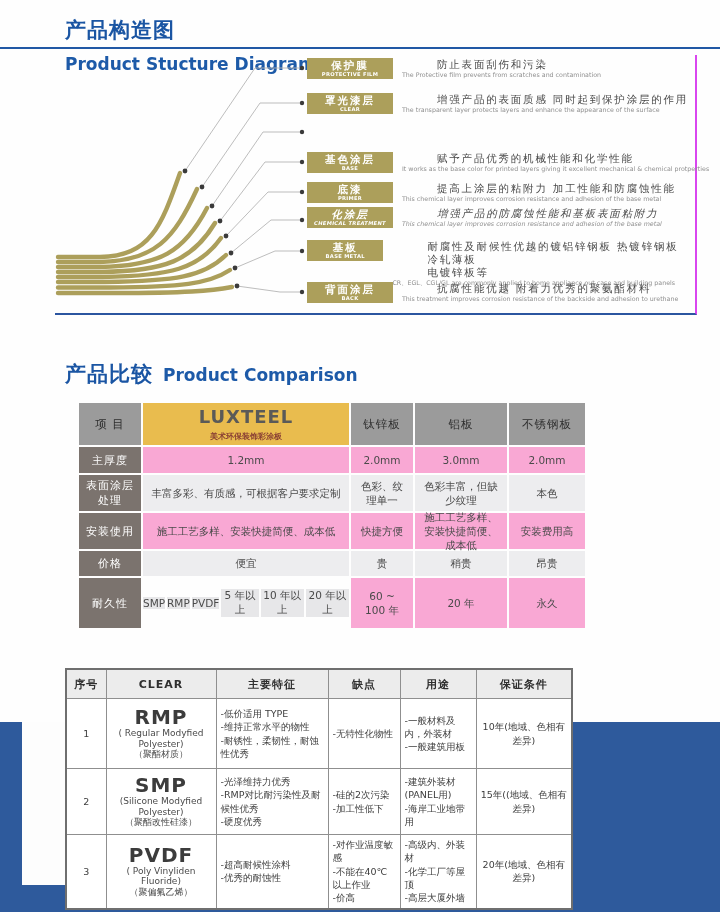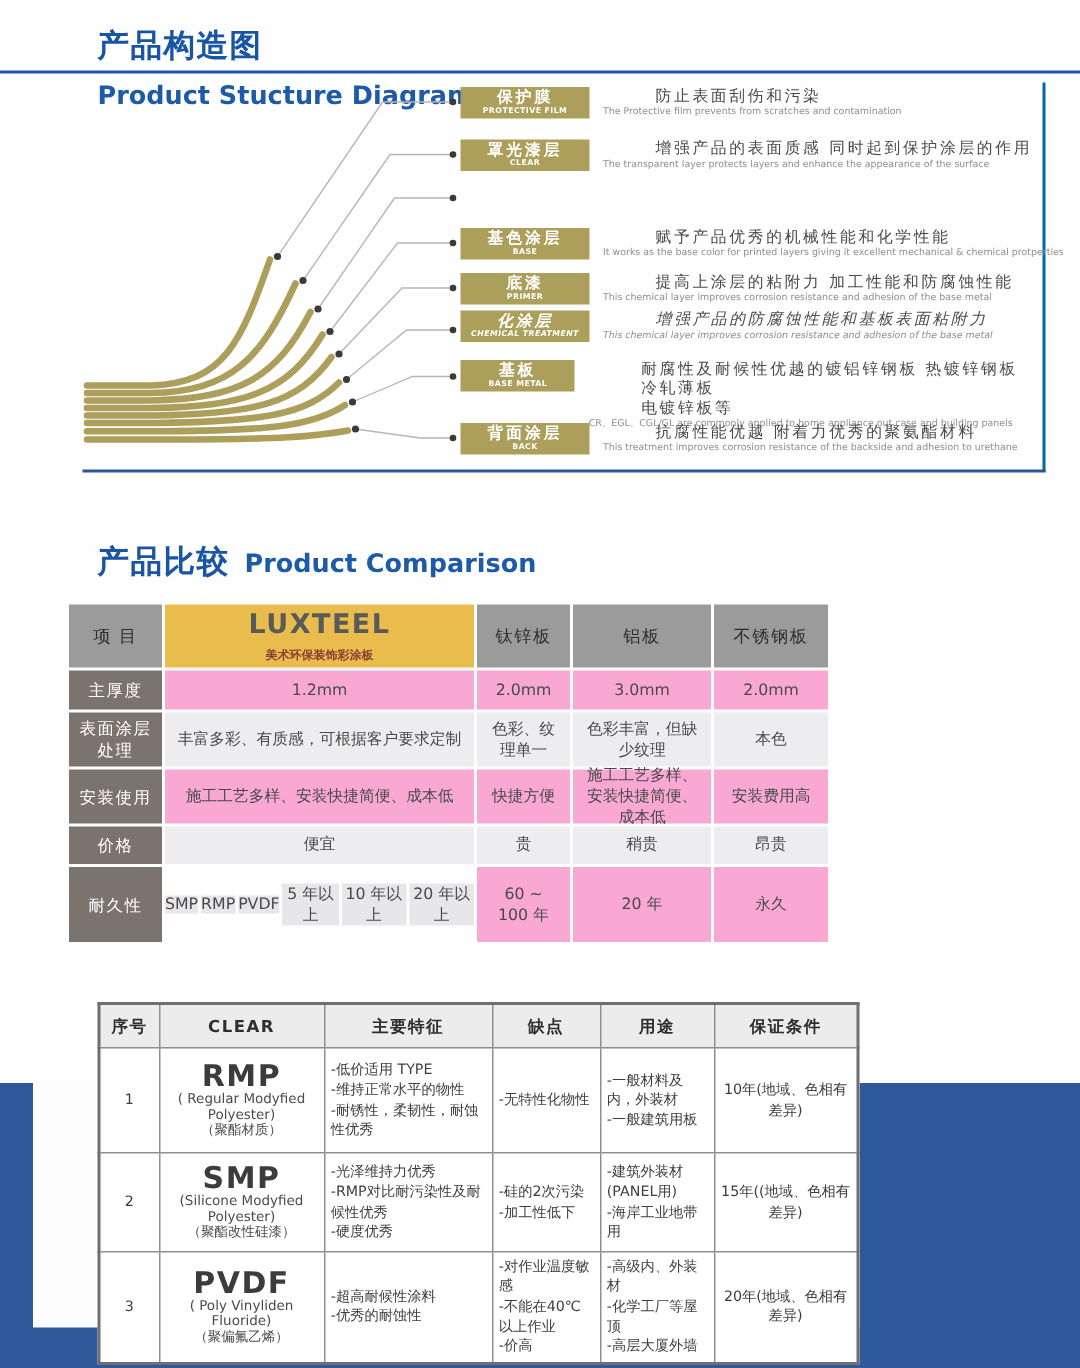--- a/index.html
+++ b/index.html
@@ -7,33 +7,33 @@
   .page{position:relative;width:720px;height:912px;background:#fefefe;overflow:hidden;}
 
   
   .sec-title{position:absolute;left:65px;display:flex;align-items:baseline;gap:10px;white-space:nowrap;}
   .sec-title .cn{font-size:21px;font-weight:bold;color:#1a55a3;letter-spacing:1px;}
   .sec-title .en{font-size:17px;font-weight:bold;color:#1d5aa8;}
   .title-rule{position:absolute;left:0;top:47px;width:720px;height:2px;background:#2158a5;}
 
   
   .diagram{position:absolute;left:55px;top:55px;width:640px;height:258px;
-           border-right:2px solid #0369a1;border-bottom:2px solid #2b55a0;}
+           border-right:2px solid #d946ef;border-bottom:2px solid #2b55a0;}
   .fan-svg{position:absolute;left:0;top:0;}
   .layer-row{position:absolute;left:252px;display:flex;align-items:flex-start;}
   .layer-box{width:86px;min-height:19px;background:#ac9f5b;color:#fff;text-align:center;
              display:flex;flex-direction:column;justify-content:center;padding:1px 0;}
   .layer-box .lcn{font-size:10.5px;font-weight:bold;letter-spacing:2px;line-height:1.1;}
   .layer-box .len{font-size:5.2px;font-weight:bold;letter-spacing:.3px;line-height:1.2;}
   .layer-desc{margin-left:9px;padding-top:0;}
   .layer-desc .dcn{font-size:10.5px;color:#4a4a4a;letter-spacing:1.8px;line-height:1.25;white-space:pre-line;padding-left:35px;}
   .layer-desc .den{font-size:6.3px;color:#8f8f8f;line-height:1.3;white-space:nowrap;}
 
   
-  .cmp{position:absolute;left:46px;top:403px;display:grid;
+  .cmp{position:absolute;left:79px;top:403px;display:grid;
        grid-template-columns:62px 206px 62px 92px 76px;
        grid-template-rows:42px 26px 36px 36px 25px 24px 24px;gap:2px;}
   .cmp > div{display:flex;align-items:center;justify-content:center;text-align:center;}
   .cmp-h{background:#9b9b9b;color:#2e2e2e;font-size:11.5px;letter-spacing:1px;}
   .cmp-lux{background:#e9bc4e;flex-direction:column;gap:4px;}
   .cmp-lux .big{font-size:18px;font-weight:bold;color:#5a5a58;letter-spacing:1px;}
   .cmp-lux .sub{font-size:8px;font-weight:bold;color:#8a4034;}
   .cmp-label{background:#7b736e;color:#ffffff;font-size:11px;letter-spacing:1px;padding:0 2px;}
   .cmp-cell{background:#f9a8d4;color:#4a4a4a;font-size:10.5px;padding:2px 8px;line-height:1.35;}
   .cmp-cell.alt{background:#ededef;}

